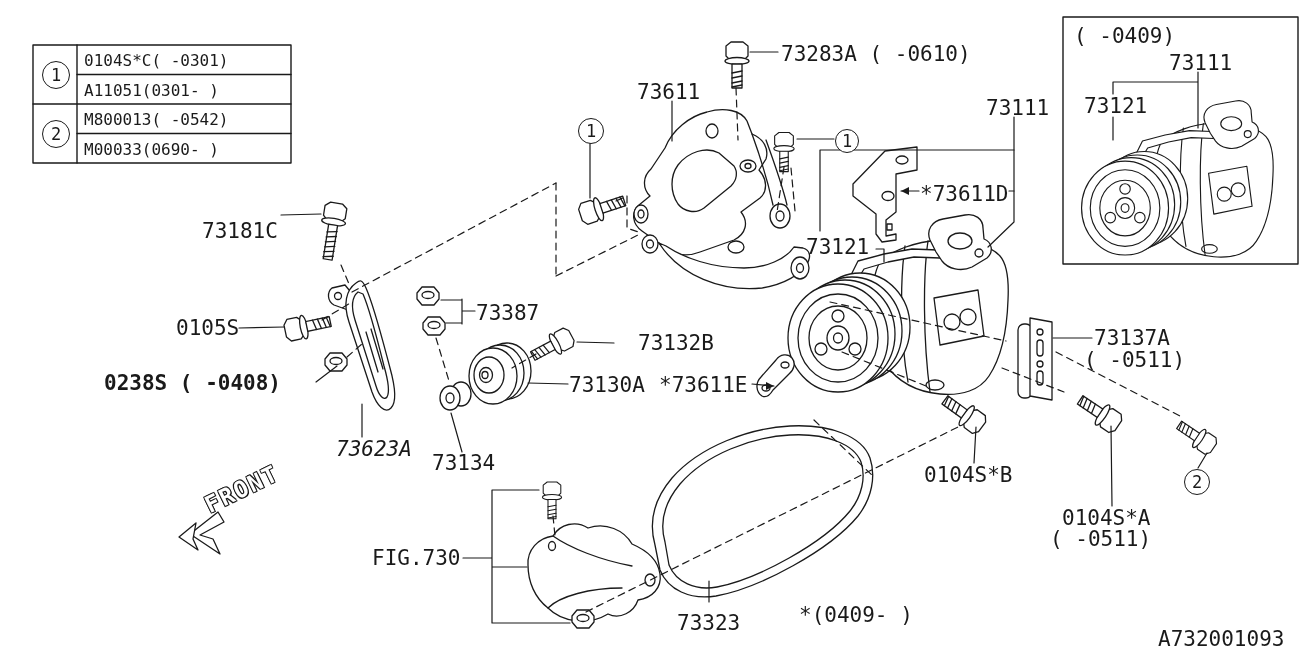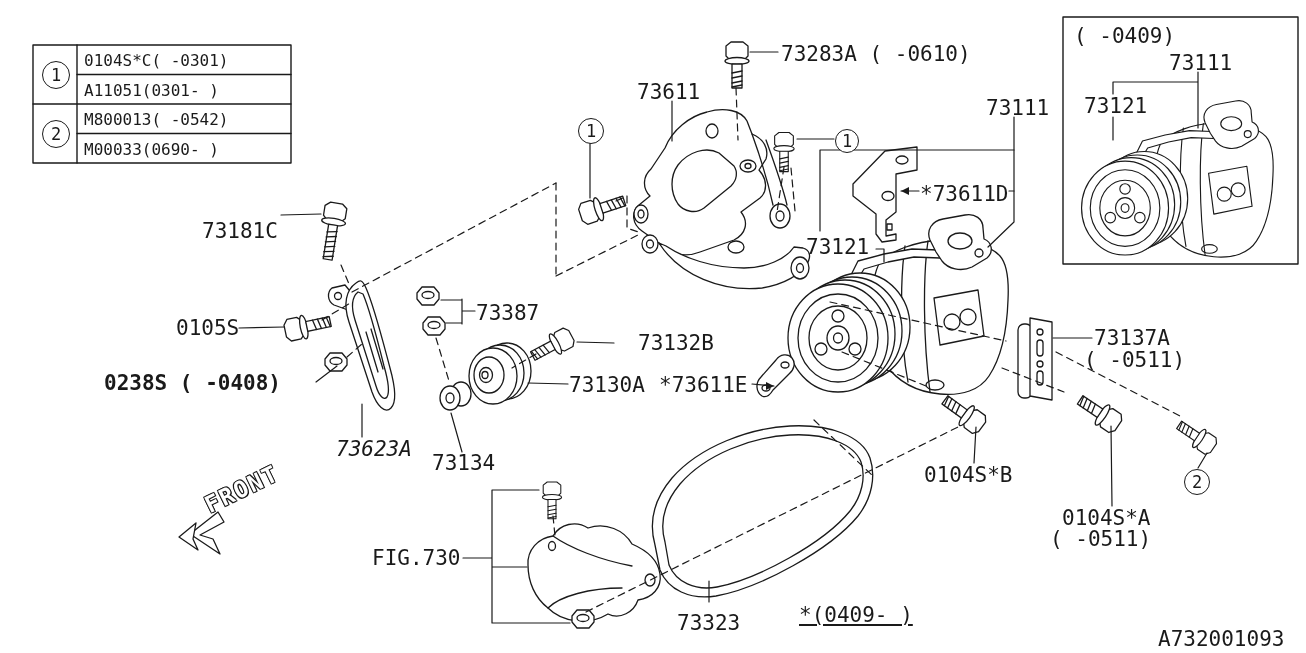--- a/index.html
+++ b/index.html
@@ -250,21 +250,21 @@
   <div class="lbl" style="left:104px;top:373px;font-weight:bold;">0238S ( -0408)</div>
   <div class="lbl" style="left:336px;top:439px;font-style:italic;">73623A</div>
   <div class="lbl" style="left:432px;top:453px;">73134</div>
   <div class="lbl" style="left:1094px;top:328px;">73137A</div>
   <div class="lbl" style="left:1084px;top:350px;">( -0511)</div>
   <div class="lbl" style="left:924px;top:465px;">0104S*B</div>
   <div class="lbl" style="left:1062px;top:508px;">0104S*A</div>
   <div class="lbl" style="left:1050px;top:529px;">( -0511)</div>
   <div class="lbl" style="left:372px;top:548px;">FIG.730</div>
   <div class="lbl" style="left:677px;top:578px;margin-top:35px;">73323</div>
-  <div class="lbl" style="left:799px;top:605px;text-decoration:underline;">*(0409- )</div>
+  <div class="lbl" style="left:799px;top:605px;">*(0409- )</div>
   <div class="lbl" style="left:1158px;top:629px;">A732001093</div>
 
   <div class="lbl" style="left:1074px;top:26px;">( -0409)</div>
   <div class="lbl" style="left:1169px;top:53px;">73111</div>
   <div class="lbl" style="left:1084px;top:96px;">73121</div>
 
   <div class="circled" style="left:578px;top:118px;width:24px;height:24px;">1</div>
   <div class="circled" style="left:835px;top:129px;width:22px;height:22px;">1</div>
   <div class="circled" style="left:1184px;top:469px;width:24px;height:24px;">2</div>
 

